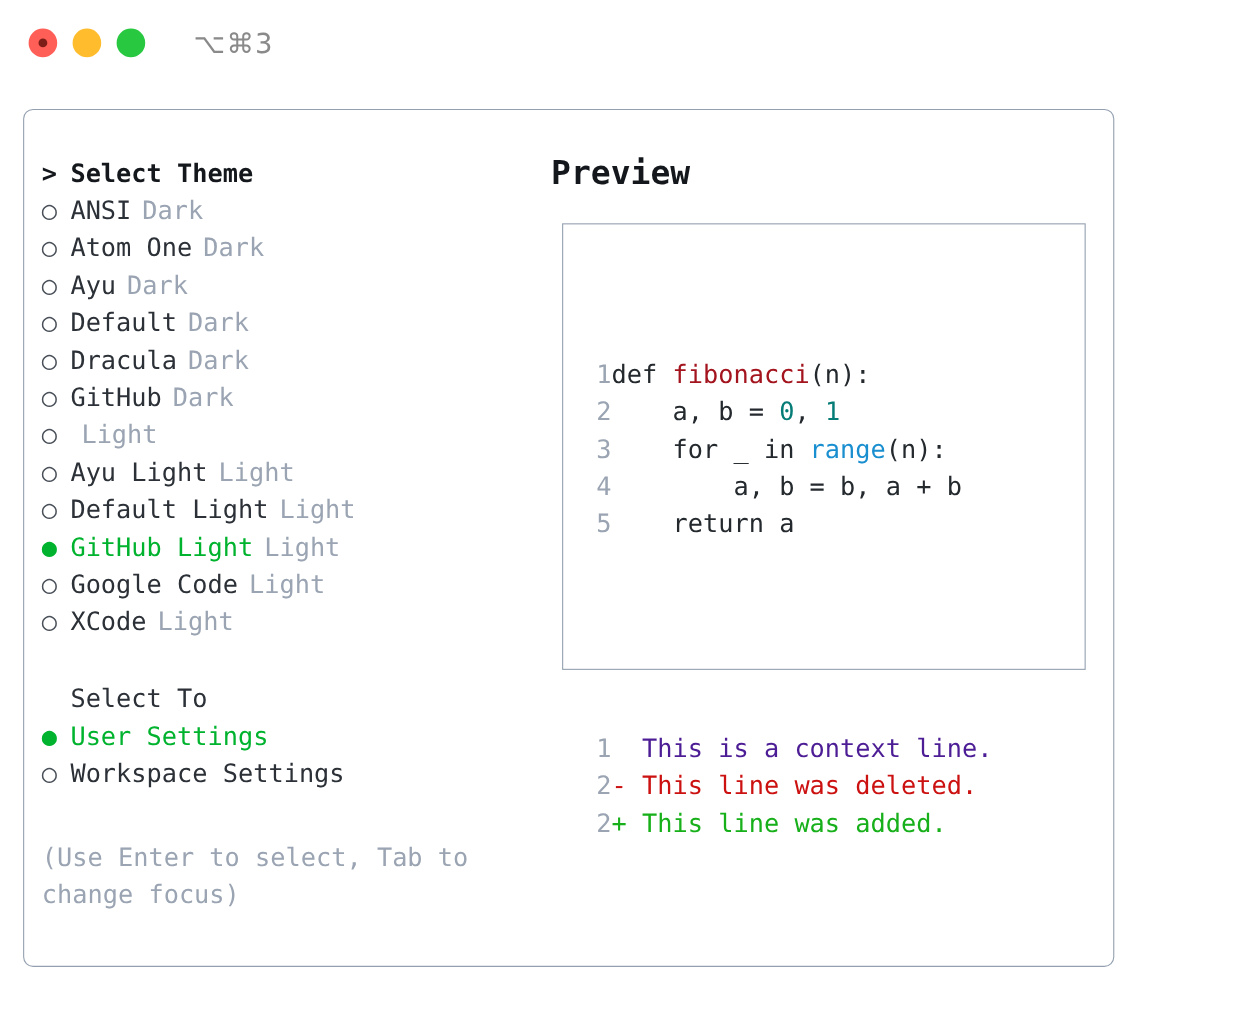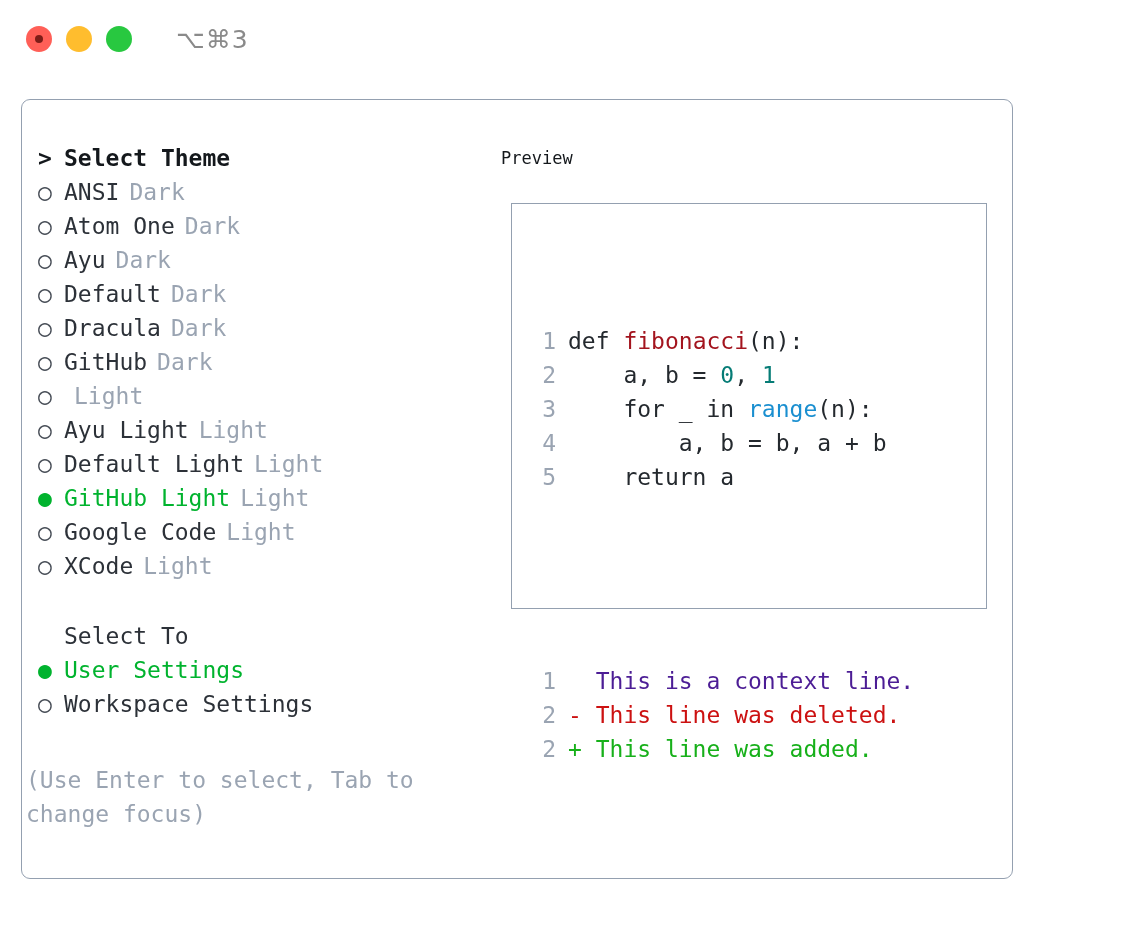--- a/index.html
+++ b/index.html
@@ -116,38 +116,38 @@
   }
 
   .label       { color: #2c3138; }
   .label.sel   { color: #00b32e; }
   .suffix      { color: #9aa4b2; margin-left: 10px; }
 
   .section-gap { height: 36px; }
 
   .hint {
     position: absolute;
-    left: 4px;
+    left: 16px;
     top: 663px;
     width: 420px;
     font-size: 23px;
     line-height: 34px;
     color: #9aa4b2;
   }
 
   
   .right-col {
     position: absolute;
     left: 479px;
     top: 41px;
     width: 490px;
   }
   .preview-title {
-    font-size: 17px;
-    font-weight: normal;
+    font-size: 30px;
+    font-weight: bold;
     color: #14181c;
     line-height: 34px;
   }
   .preview-box {
     position: absolute;
     left: 10px;
     top: 62px;
     width: 476px;
     height: 406px;
     border: 1.5px solid #94a0b0;
@@ -162,21 +162,21 @@
     line-height: 34px;
     white-space: pre;
   }
   .cline { display: block; white-space: pre; }
   .lnum {
     display: inline-block;
     width: 28px;
     text-align: right;
     color: #9aa4b2;
   }
-  .ctext { color: #24292e; margin-left: 12px; }
+  .ctext { color: #24292e; }
 
   .tok-func   { color: #a3141e; }
   .tok-num    { color: #067c76; }
   .tok-builtin{ color: #1a8fd0; }
   .tok-plain  { color: #24292e; }
   .tok-ctx    { color: #4c1d95; }
   .tok-del    { color: #cc1111; }
   .tok-add    { color: #17b01a; }
 
   .spacer-line { display: block; height: 34px; }

